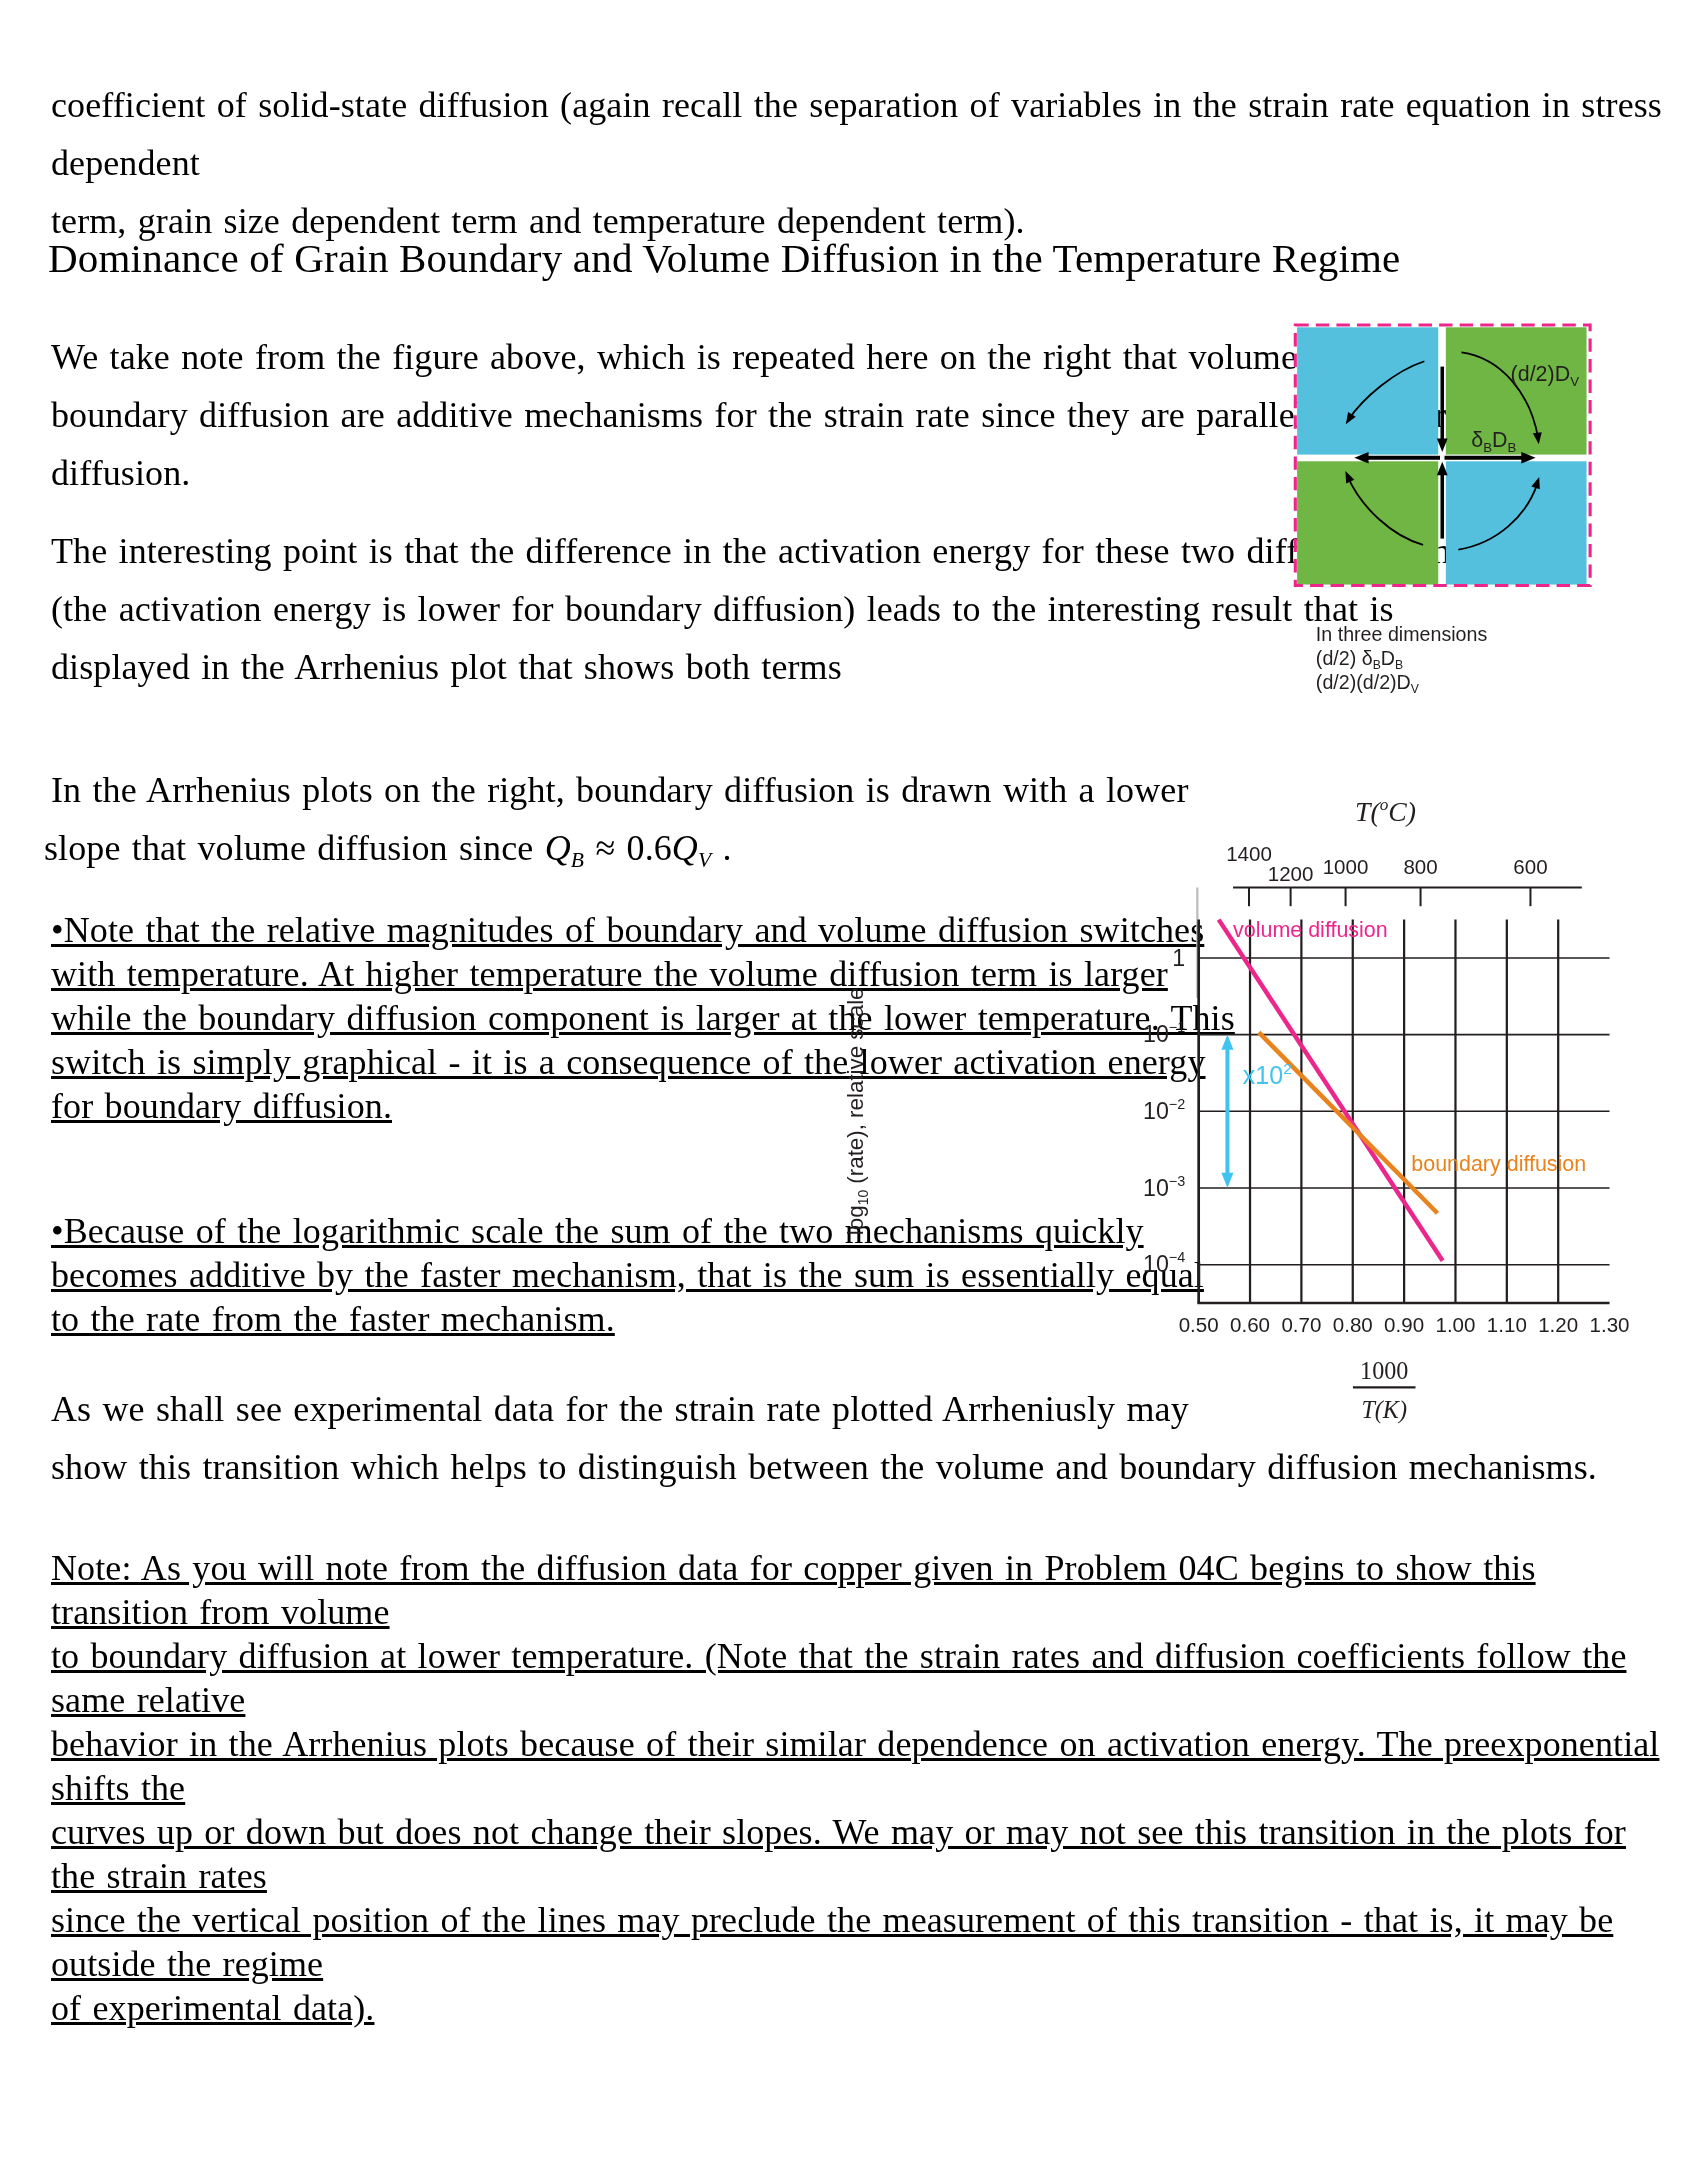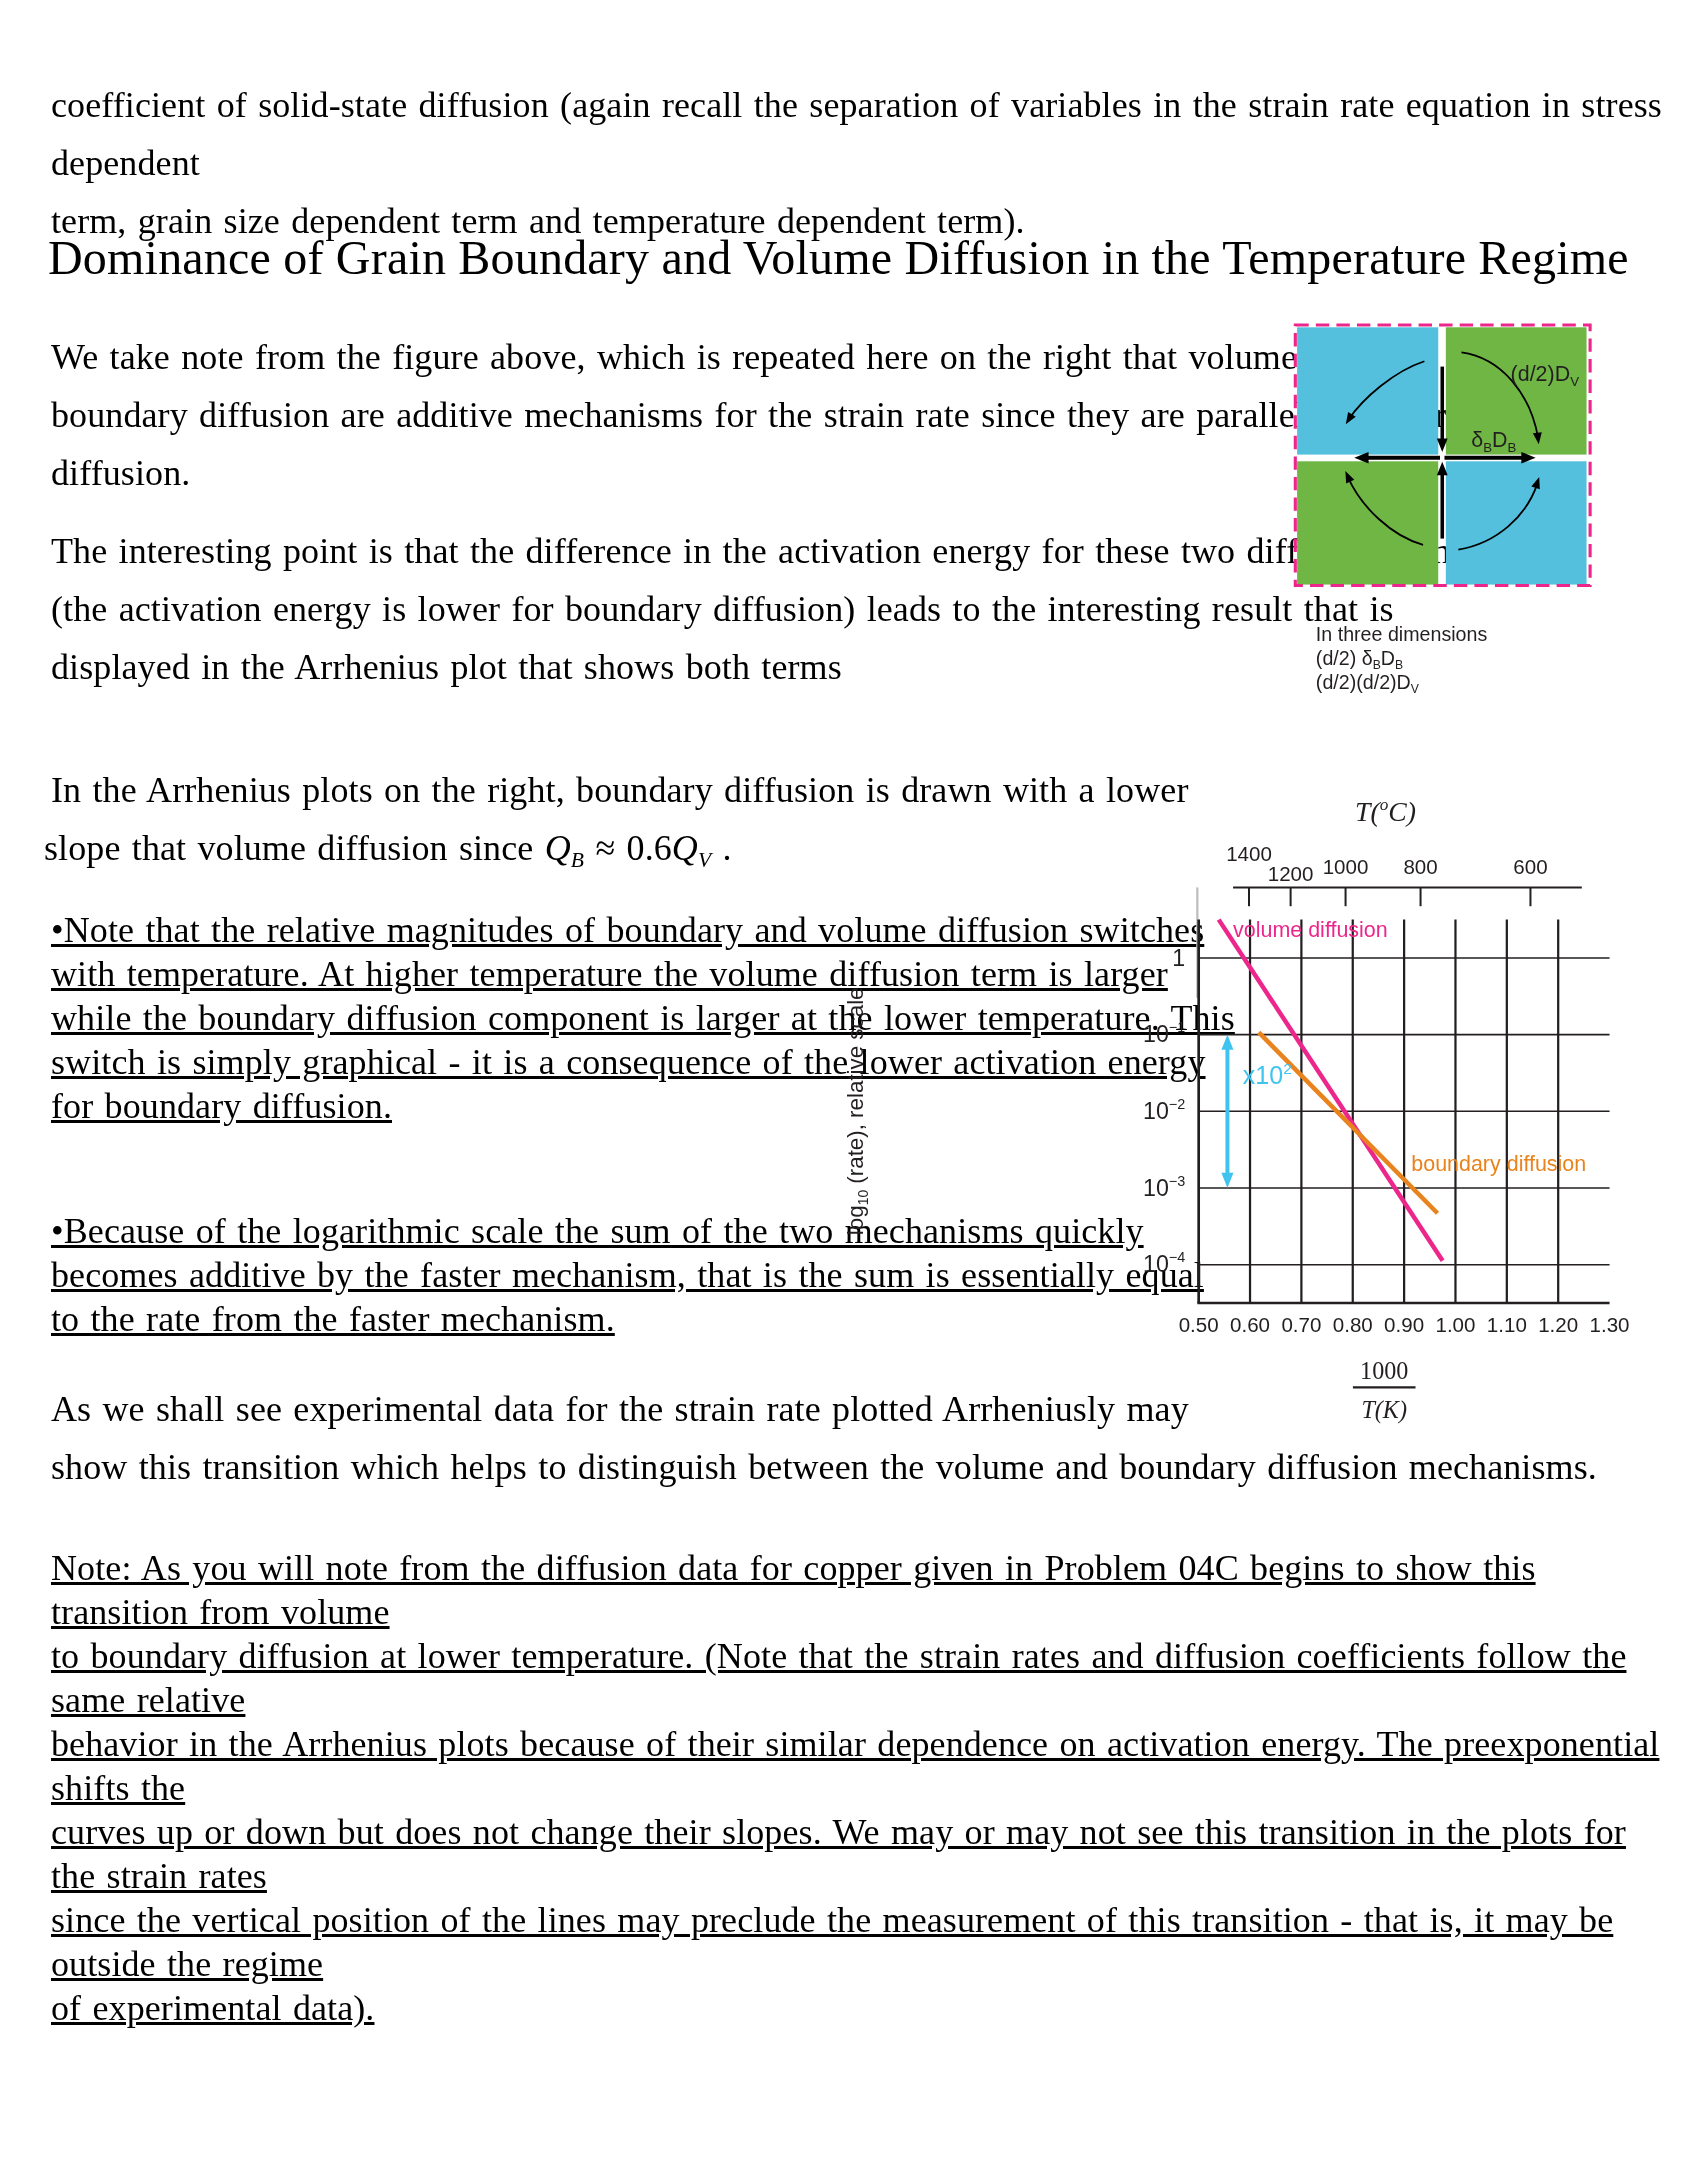--- a/index.html
+++ b/index.html
@@ -1,19 +1,19 @@
 <!DOCTYPE html>
 <html style="font-size:7.2px"><head>
 <meta charset="utf-8">
 <style>
   html,body{margin:0;padding:0;background:#ffffff;}
   body{position:relative;width:1687px;height:2183px;font-family:"Liberation Serif",serif;color:#000;}
   .para{position:absolute;white-space:pre-line;font-size:36px;line-height:58px;width:1618px;word-spacing:2.2px;letter-spacing:0.1px;}
   .lh126{line-height:44px;text-decoration:underline;}
-  .heading{position:absolute;margin:0;font-size:48px;line-height:50px;font-weight:400;letter-spacing:0.2px;}
+  .heading{position:absolute;margin:0;font-size:41px;line-height:50px;font-weight:400;letter-spacing:0.2px;}
   .formula-line{white-space:normal;}
   .mi{font-style:italic;}
   .formula-line sub{font-size:0.60em;vertical-align:-0.32em;font-style:italic;}
   svg{position:absolute;overflow:visible;}
 </style>
 </head>
 <body>
 
 <div class="para" style="left:51px;top:76px">coefficient of solid-state diffusion (again recall the separation of variables in the strain rate equation in stress dependent
 term, grain size dependent term and temperature dependent term).</div>

